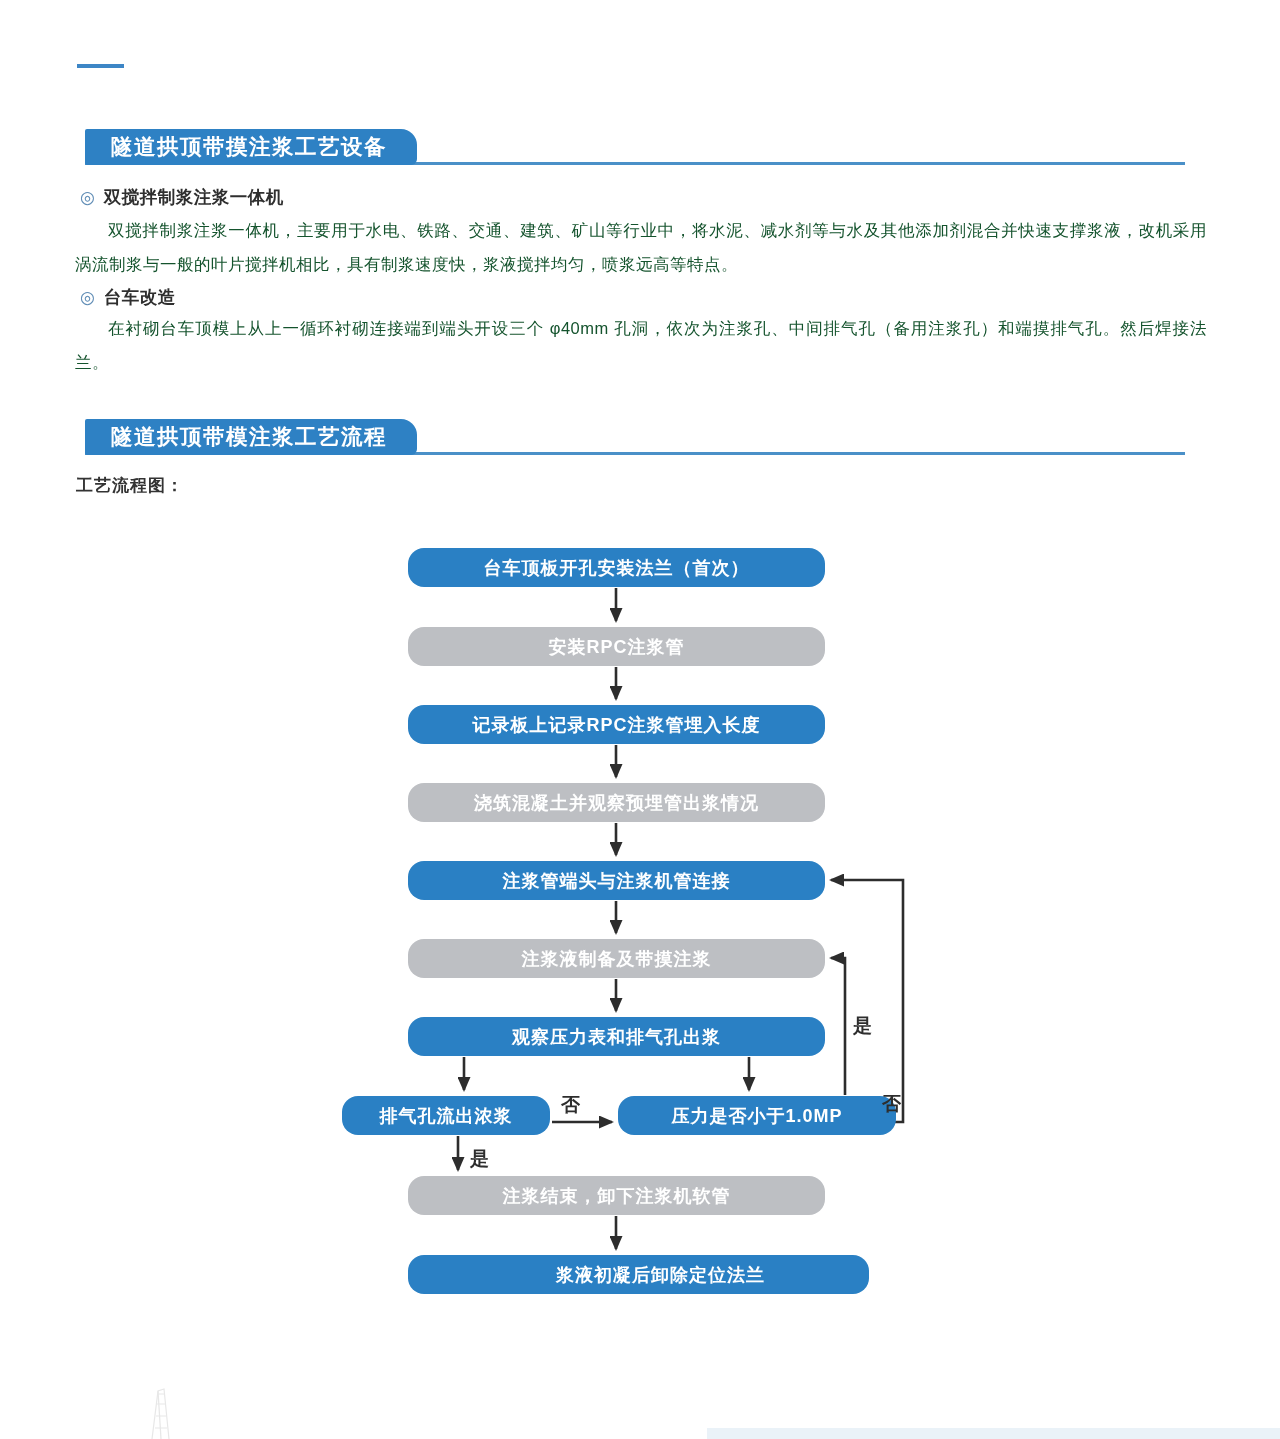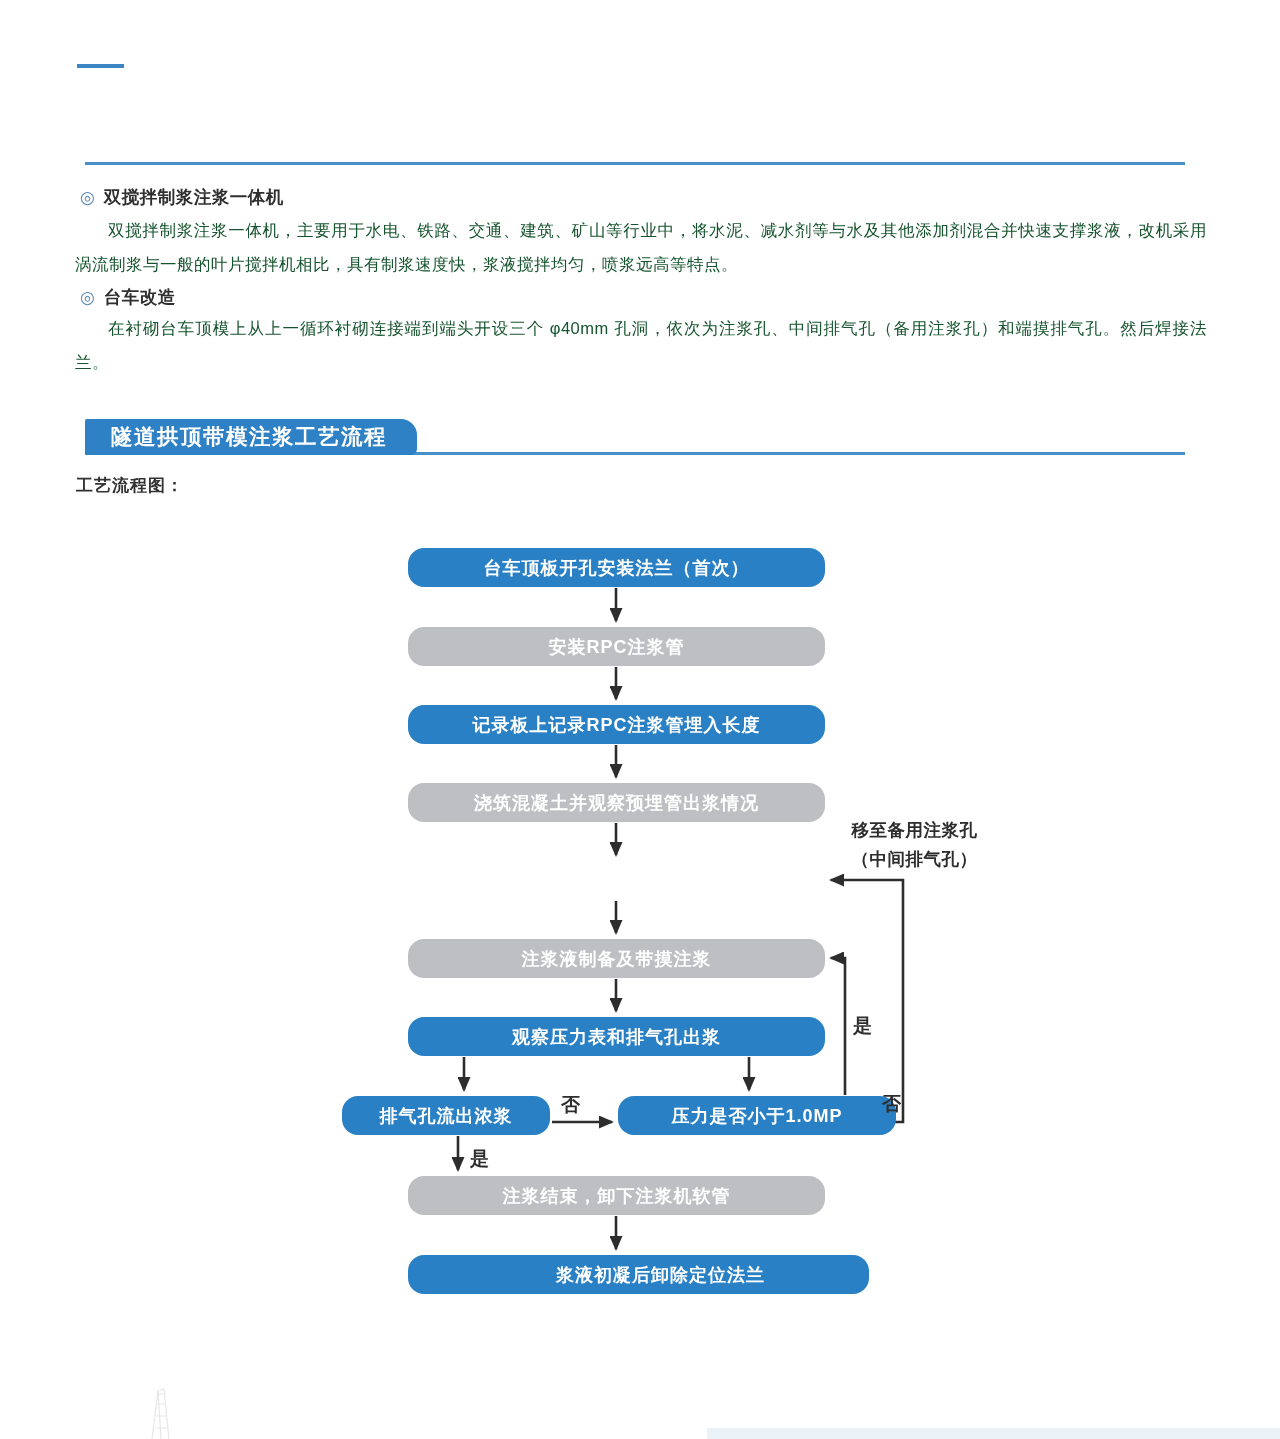--- a/index.html
+++ b/index.html
@@ -77,20 +77,21 @@
     position:absolute;left:707px;top:1428px;width:573px;height:11px;background:#eaf2f8;
   }
 </style>
 </head>
 <body>
 
 <div id="page">
 
   <div class="title-underline"></div>
 
+  <div class="banner" id="banner-1">隧道拱顶带摸注浆工艺设备</div>
   <div class="banner-rule" id="rule-1"></div>
 
   <div class="bullet-row" id="bullet-1">
     <span class="bullet-icon">◎</span>
     <span class="bullet-heading">双搅拌制浆注浆一体机</span>
   </div>
   <p class="body-para" id="para-1">双搅拌制浆注浆一体机，主要用于水电、铁路、交通、建筑、矿山等行业中，将水泥、减水剂等与水及其他添加剂混合并快速支撑浆液，改机采用涡流制浆与一般的叶片搅拌机相比，具有制浆速度快，浆液搅拌均匀，喷浆远高等特点。</p>
 
   <div class="bullet-row" id="bullet-2">
     <span class="bullet-icon">◎</span>
@@ -122,36 +123,33 @@
       <line x1="616" y1="1216" x2="616" y2="1249" marker-end="url(#ah)"></line>
       <polyline points="845,1095 845,958 831,958" marker-end="url(#ah)"></polyline>
       <polyline points="873,1122 903,1122 903,880 831,880" marker-end="url(#ah)"></polyline>
     </g>
   </svg>
 
   <div class="fc-box fc-blue col" id="fc-n1">台车顶板开孔安装法兰（首次）</div>
   <div class="fc-box fc-gray col" id="fc-n2">安装RPC注浆管</div>
   <div class="fc-box fc-blue col" id="fc-n3">记录板上记录RPC注浆管埋入长度</div>
   <div class="fc-box fc-gray col" id="fc-n4">浇筑混凝土并观察预埋管出浆情况</div>
+  <div class="fc-box fc-blue col" id="fc-n5">注浆管端头与注浆机管连接</div>
   <div class="fc-box fc-gray col" id="fc-n6">注浆液制备及带摸注浆</div>
   <div class="fc-box fc-blue col" id="fc-n7">观察压力表和排气孔出浆</div>
   <div class="fc-box fc-blue" id="fc-n8">排气孔流出浓浆</div>
   <div class="fc-box fc-blue" id="fc-n9">压力是否小于1.0MP</div>
   <div class="fc-box fc-gray col" id="fc-n10">注浆结束，卸下注浆机软管</div>
   <div class="fc-box fc-blue col" id="fc-n11">浆液初凝后卸除定位法兰</div>
 
   <div class="edge-label" id="lbl-no-mid">否</div>
   <div class="edge-label" id="lbl-yes-down">是</div>
   <div class="edge-label" id="lbl-yes-loop">是</div>
   <div class="edge-label" id="lbl-no-loop">否</div>
 
-  <div class="fc-annotation">
-    <div>移至备用注浆孔</div>
-    <div>（中间排气孔）</div>
-  </div>
 
   <svg id="footer-sketch" width="44" height="51" xmlns="http://www.w3.org/2000/svg">
     <g stroke="#e7e7e7" stroke-width="1.2" fill="none">
       <path d="M10,51 L16,3 L22,1 L27,51"></path>
       <path d="M13,40 L25,40 M14,28 L24,28 M15,16 L23,16 M16,6 L22,6"></path>
       <path d="M16,3 L19,51"></path>
     </g>
   </svg>
   <div id="footer-bar"></div>
 

